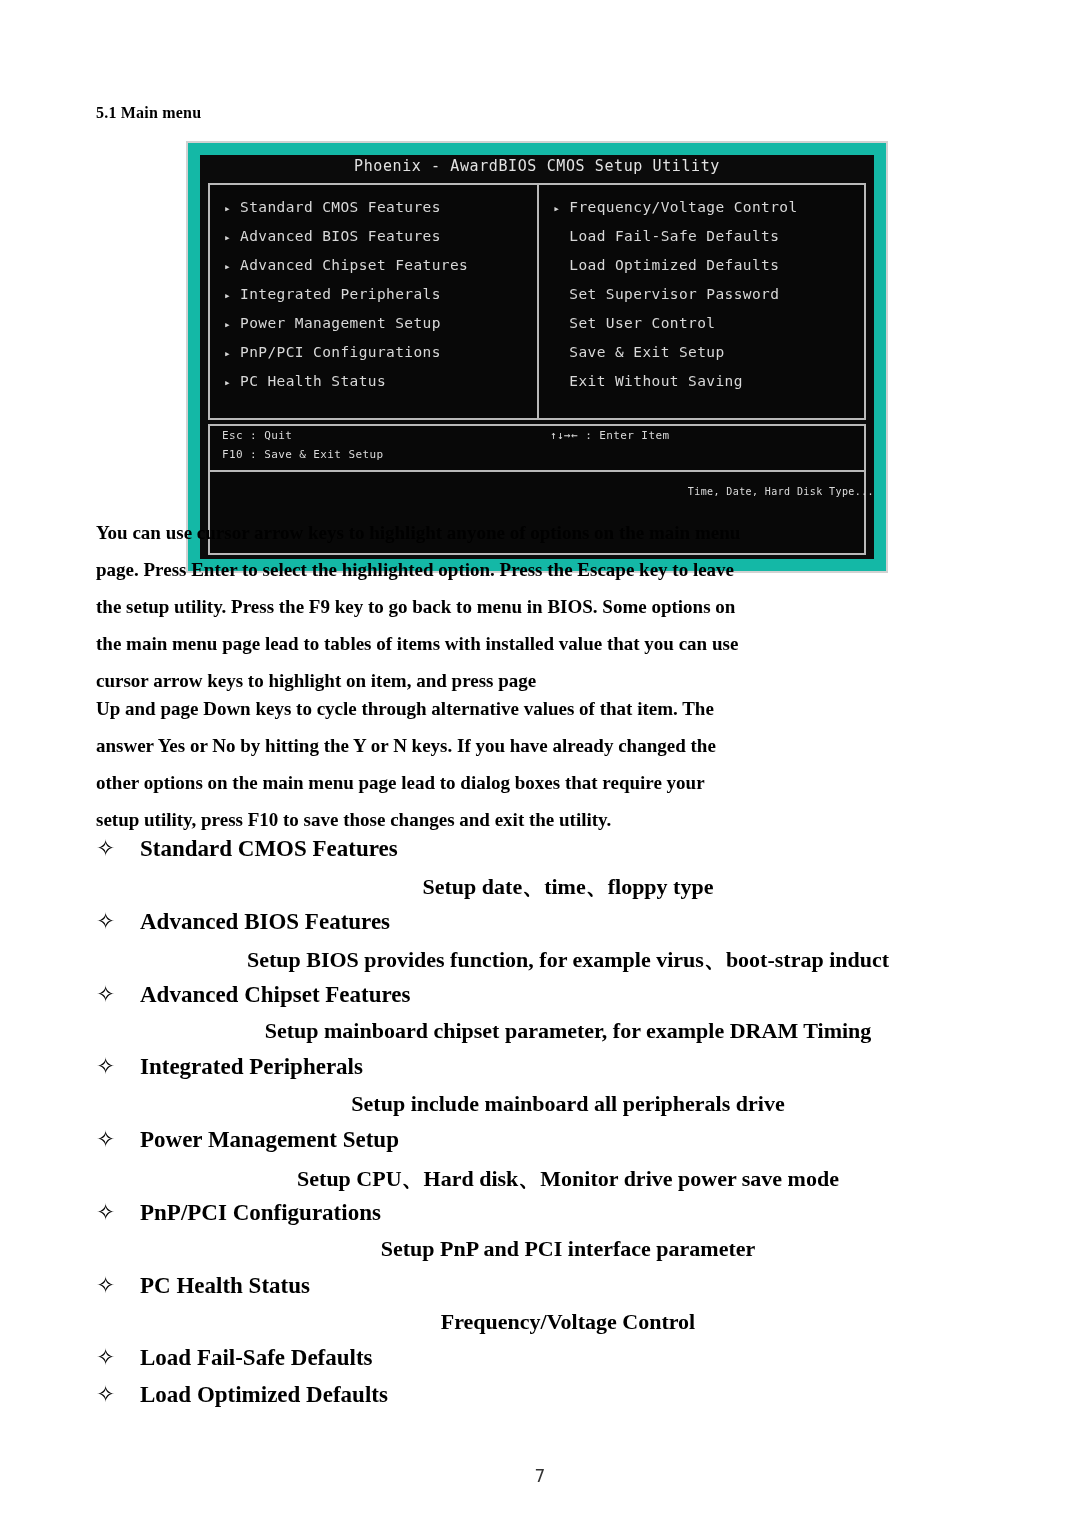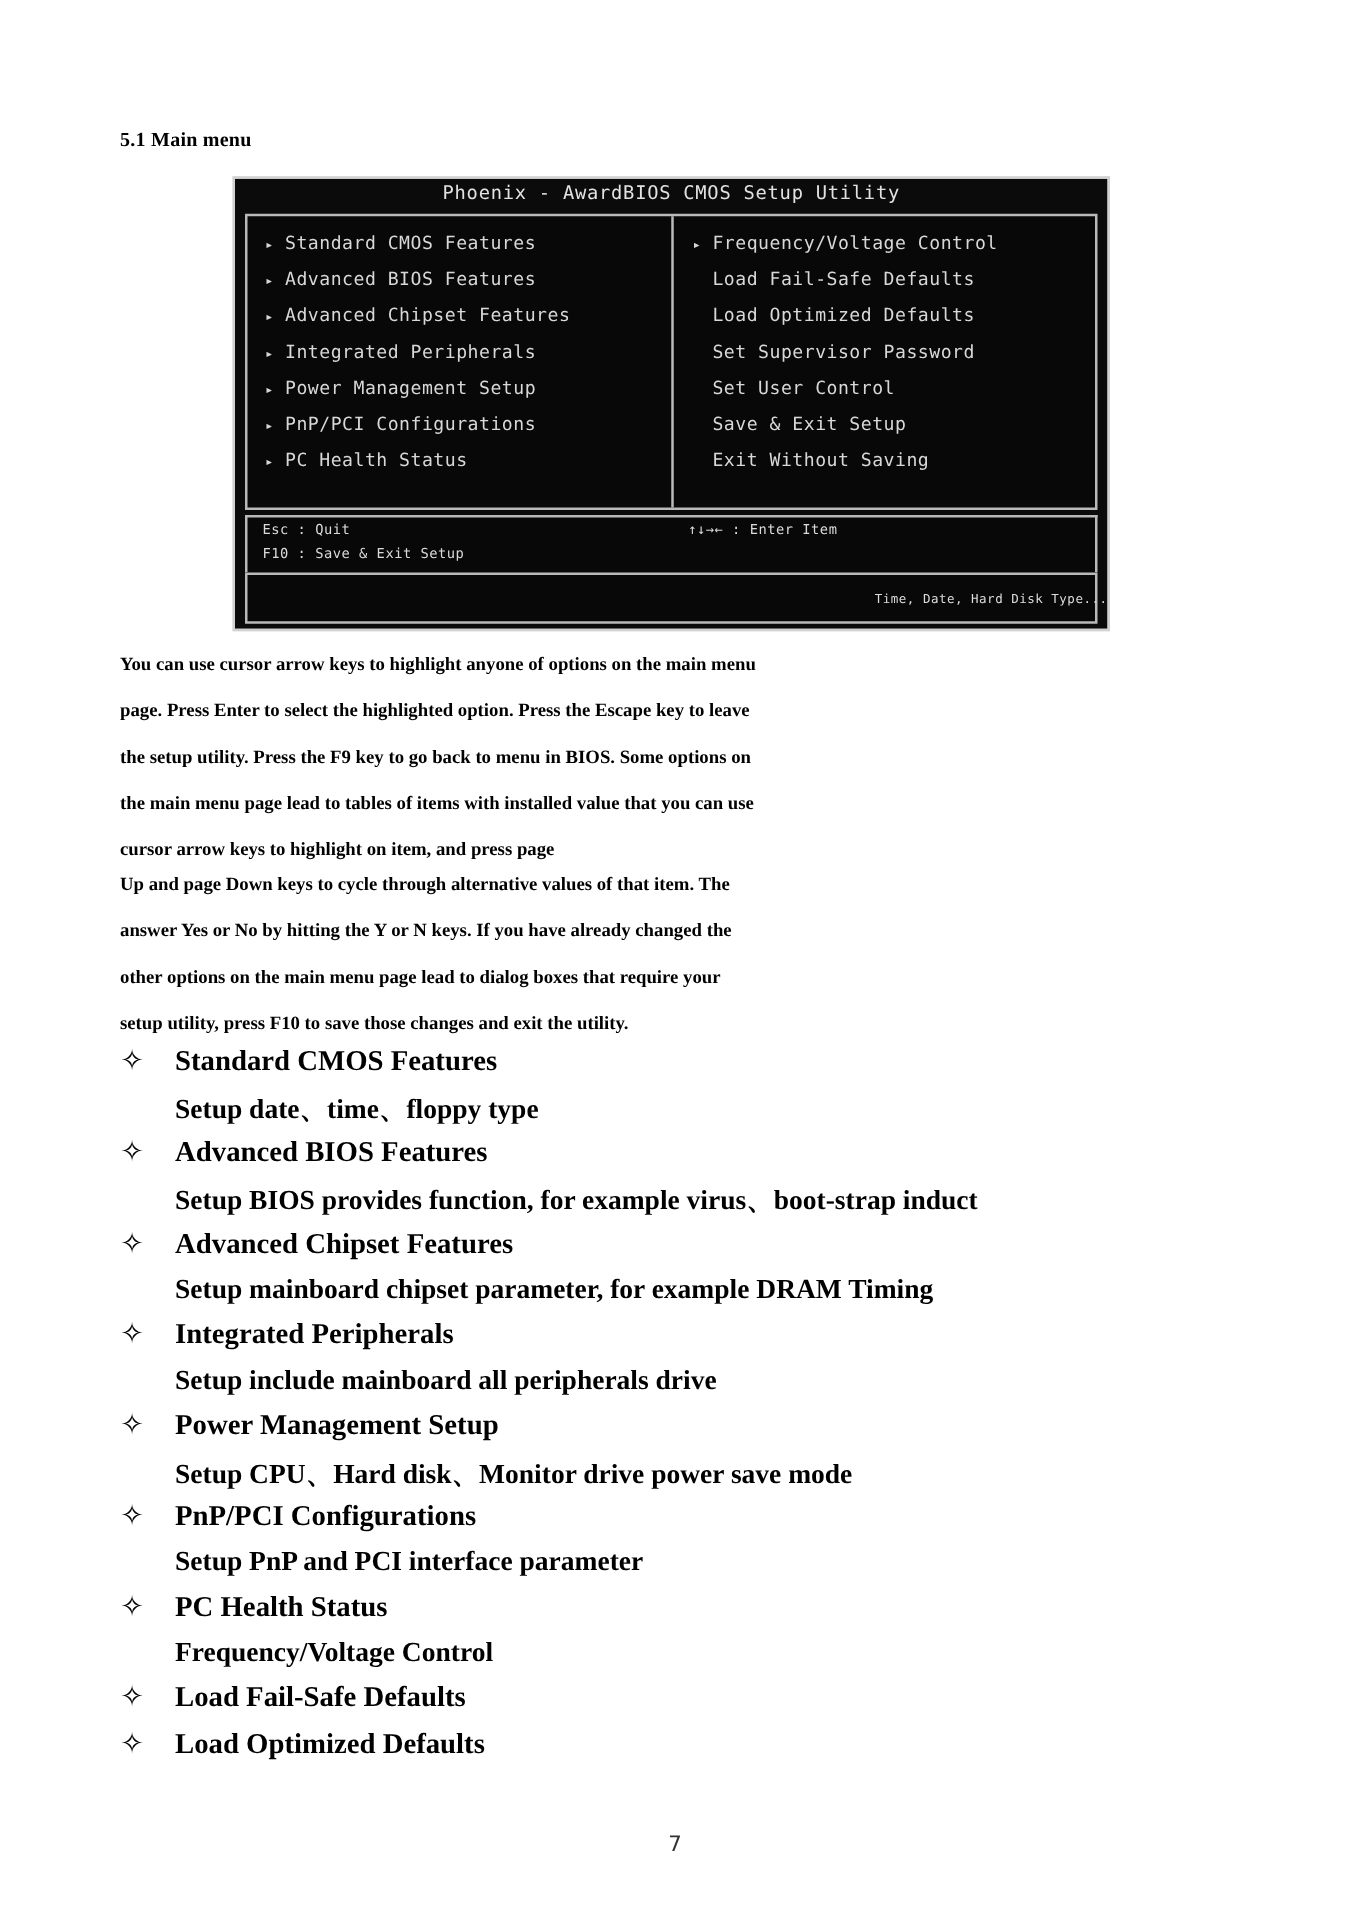--- a/index.html
+++ b/index.html
@@ -33,25 +33,25 @@
     letter-spacing: 0.2px;
     white-space: nowrap;
   }
 
   
   .bios-figure {
     position: absolute;
     left: 186px;
     top: 141px;
     width: 702px;
-    height: 364px;
-    background: #e5e5e5;
+    height: 432px;
+    background: #14b8a6;
     border: 2px solid #d2d2d2;
     box-sizing: border-box;
-    padding: 0;
+    padding: 12px;
     font-family: "DejaVu Sans Mono", "Liberation Mono", monospace;
     color: #cfcfcf;
     overflow: hidden;
   }
   .bios-inner {
     position: relative;
     width: 100%;
     height: 100%;
     background: #0b0b0b;
     box-sizing: border-box;
@@ -152,21 +152,21 @@
     letter-spacing: 0.4px;
     color: #dcdcdc;
     white-space: nowrap;
   }
 
   
   .para {
     position: absolute;
     left: 96px;
     width: 888px;
-    font-size: 15px;
+    font-size: 19px;
     font-weight: bold;
     line-height: 37px;
     text-align: justify;
     text-justify: inter-word;
   }
   .para-1 { top: 514px; }
   .para-2 { top: 690px; }
   .para p { margin: 0; }
   .para-1 p { text-align: justify; }
   .para-2 p { text-align: justify; }
@@ -194,20 +194,21 @@
   }
   .bullet-label {
     font-size: 23px;
     font-weight: bold;
   }
   .desc-row {
     display: flex;
     align-items: baseline;
     height: 36.4px;
     white-space: nowrap;
+    justify-content: center;
   }
   .desc-pad { flex: 0 0 44px; }
   .desc-text {
     font-size: 22px;
     font-weight: bold;
   }
 
   
   .page-number {
     position: absolute;

